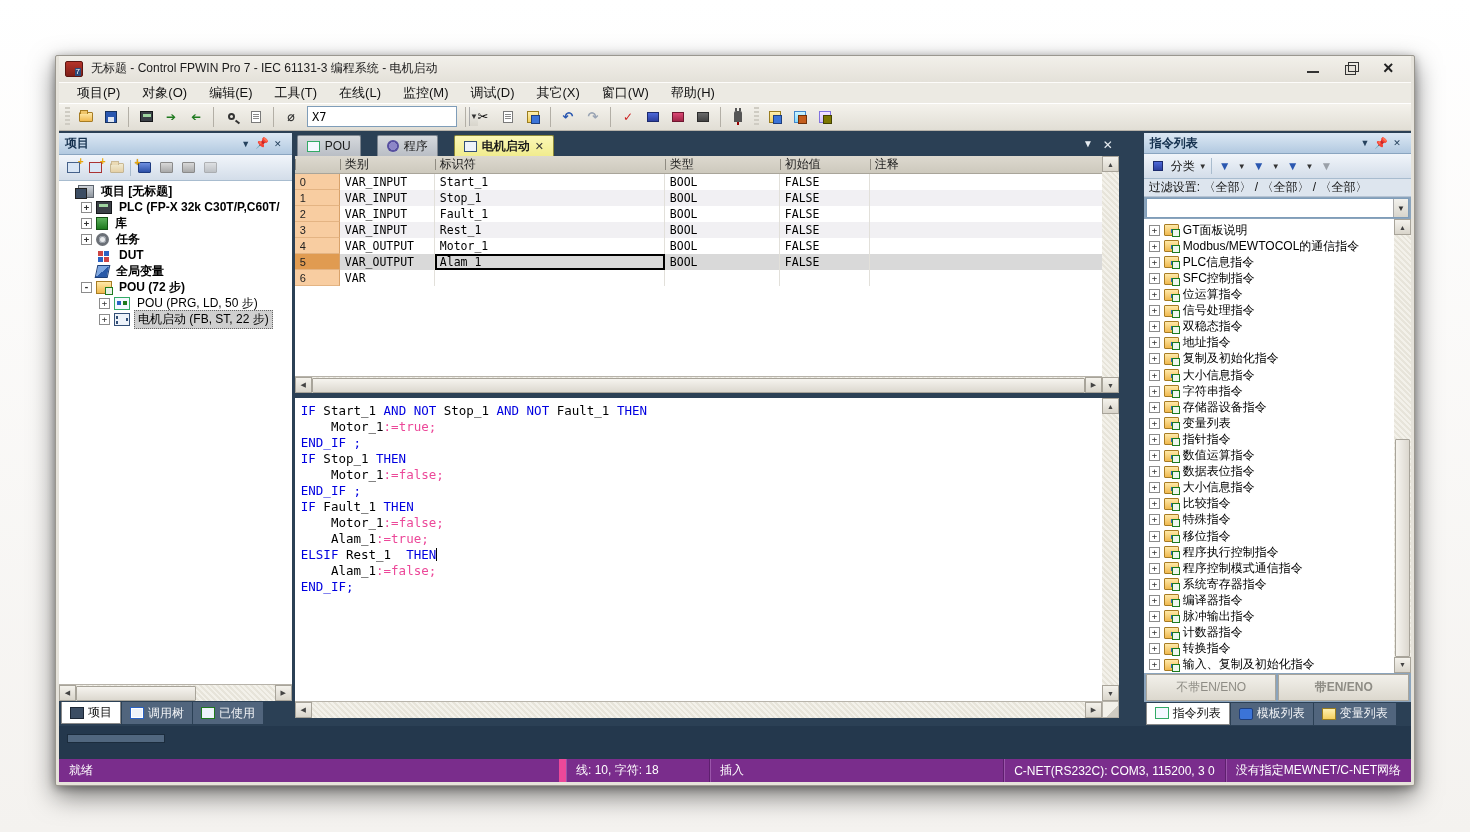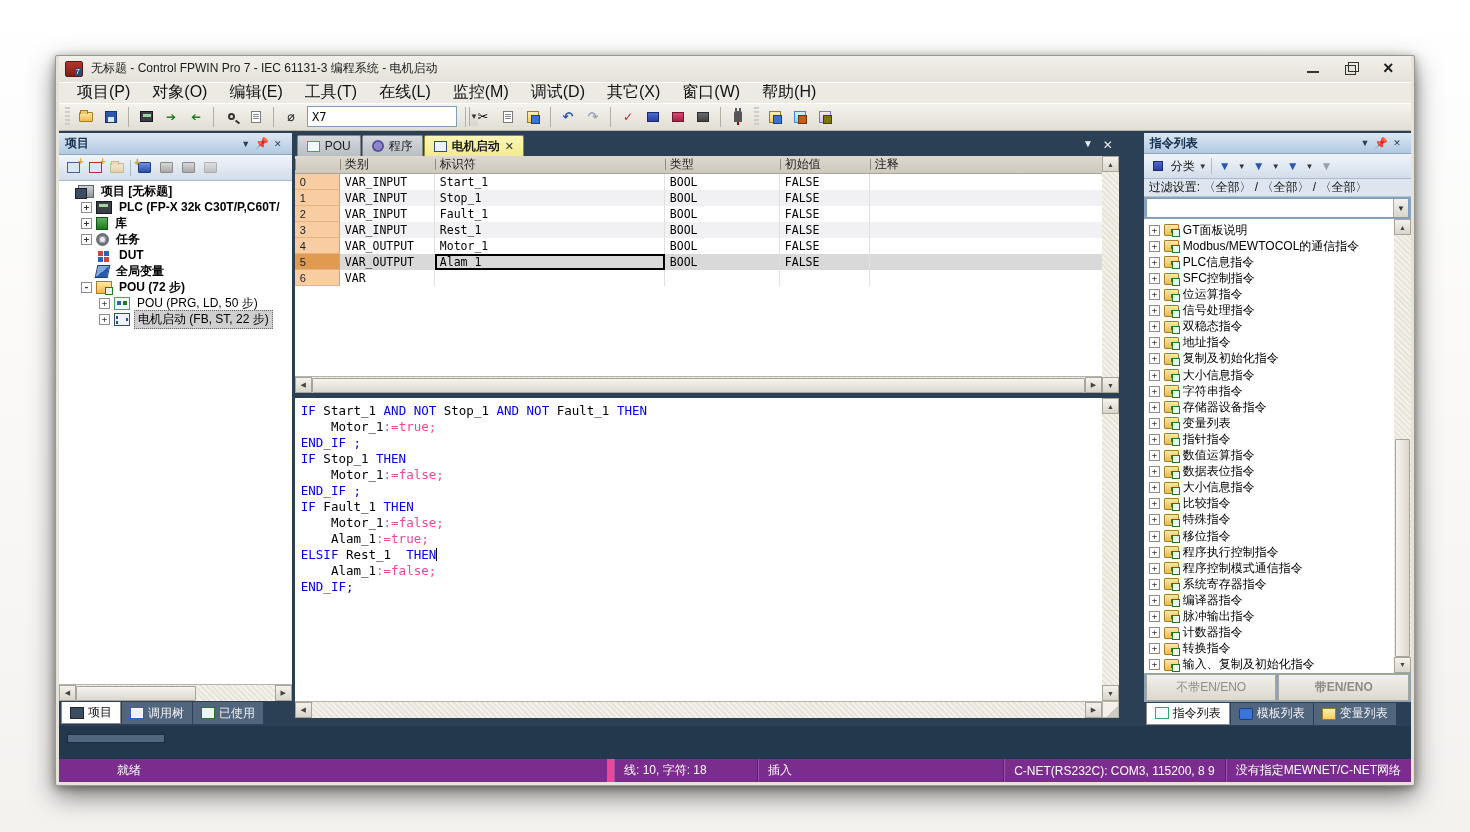--- a/index.html
+++ b/index.html
@@ -16,21 +16,21 @@
   .app-icon::after { content:"7"; position:absolute; right:1px; bottom:0; font-size:8px; color:#fff; background:#2b4a7a; padding:0 1px; line-height:8px; }
   .title-text { font-size:12px; color:#1c1c1c; }
   .win-controls { margin-left:auto; display:flex; gap:22px; padding-right:8px; }
   .win-btn { width:16px; height:14px; position:relative; cursor:default; }
   .wb-min::after { content:""; position:absolute; left:2px; right:2px; bottom:3px; height:2px; background:#333; }
   .wb-restore::before { content:""; position:absolute; left:2px; bottom:1px; width:9px; height:8px; border:1.5px solid #333; background:#e6e3db; }
   .wb-restore::after { content:""; position:absolute; left:5px; bottom:4px; width:9px; height:8px; border:1.5px solid #333; }
   .wb-close::after { content:"×"; position:absolute; left:2px; top:-4px; font-size:18px; color:#222; font-weight:bold; }
 
   .menubar { height:21px; display:flex; align-items:center; gap:2px; padding:0 8px; background:#eceae3; border-top:1px solid #fdfcfa; }
-  .menu-item { font-size:16px; color:#111; padding:2px 10px; }
+  .menu-item { font-size:13px; color:#111; padding:2px 10px; }
 
   .toolbar { height:29px; display:flex; align-items:center; gap:3px; padding:0 4px; background:linear-gradient(#f4f2ec,#e1ded5); border-top:1px solid #fff; border-bottom:1px solid #b7b3aa; }
   .tb-grip { width:5px; height:20px; background:repeating-linear-gradient(#cfccc3 0 2px,transparent 2px 4px); margin:0 2px; }
   .tb-sep { width:1px; height:20px; background:#b3afa6; margin:0 3px; }
   .tbico { width:22px; height:21px; border:1px solid transparent; border-radius:2px; display:flex; align-items:center; justify-content:center; font-size:12px; position:relative; }
   .tbico .gl { font-size:13px; line-height:1; }
   .ico-folder { width:14px; height:10px; background:linear-gradient(#ffe9a8,#f0b94f); border:1px solid #a77c23; border-radius:1px; position:relative; }
   .ico-folder::before { content:""; position:absolute; top:-3px; left:0; width:6px; height:3px; background:#f0c569; border:1px solid #a77c23; border-bottom:none; }
   .ico-floppy { width:12px; height:12px; background:#2a57b0; border:1px solid #17325f; position:relative; }
   .ico-floppy::after { content:""; position:absolute; left:2px; bottom:0; width:6px; height:5px; background:#dfe6f2; }
@@ -155,21 +155,21 @@
   .if-ico::after { content:""; position:absolute; right:-2px; bottom:-2px; width:6px; height:6px; background:#eef7ee; border:1px solid #1e7a1e; box-shadow:-3px -2px 0 -2px #2a62c4; }
   .eno-row { height:30px; display:flex; gap:2px; padding:1px 2px; background:#8ba4bc; }
   .eno-btn { flex:1; background:linear-gradient(#f2f0ea,#dcd8ce); border:1px solid #a9a59b; font-size:12px; color:#8e8c85; display:flex; align-items:center; justify-content:center; }
   .eno-btn.b2 { font-weight:bold; }
 
   
   .compile-strip { height:34px; background:#24384d; color:#f2f4f6; font-size:12px; padding:4px 8px 0; font-family:"DejaVu Sans Mono",monospace; }
   .progress { width:98px; height:9px; background:#51677f; margin-top:4px; border:1px solid #1b2c3d; }
   .statusbar { height:23px; background:#7a2d8c; display:flex; align-items:center; color:#fff; font-size:12px; position:relative; }
   .sb-sec { padding:0 10px; height:100%; display:flex; align-items:center; white-space:nowrap; }
-  .sb-ready { flex:0 0 500px;margin-left:48px; }
+  .sb-ready { flex:0 0 500px; }
   .sb-line { flex:0 0 150px; border-left:7px solid #ec4899; box-shadow:inset 1px 0 0 #9a55aa; }
   .sb-insert { flex:0 0 70px; border-left:1px solid #5e1f6e; box-shadow:inset 1px 0 0 #9a55aa; }
   .sb-spacer { flex:1; }
   .sb-conn, .sb-net { border-left:1px solid #5e1f6e; box-shadow:inset 1px 0 0 #9a55aa; }
 </style>
 </head>
 <body>
 
 <div class="stage">
   <div class="window">
@@ -373,21 +373,21 @@
             </div>
             <div class="btab">
               <span class="bt-ico bti-used"></span>
               <span>已使用</span>
             </div>
           </div>
       </div>
 
       <div class="center">
         <div class="tabstrip">
-          <span id="etabs" style="display:flex;gap:1px">
+          <span id="etabs" style="display:flex;gap:16px">
               <div class="etab">
                 <span class="et-ico eti-pou"></span>
                 <span>POU</span>
               </div>
               <div class="etab">
                 <span class="et-ico eti-prg"></span>
                 <span>程序</span>
               </div>
               <div class="etab active">
                 <span class="et-ico eti-fb"></span>
@@ -711,17 +711,17 @@
 
     <div class="compile-strip">
       <div class="progress"></div>
     </div>
 
     <div class="statusbar">
       <span class="sb-sec sb-ready">就绪</span>
       <span class="sb-sec sb-line">线: 10, 字符: 18</span>
       <span class="sb-sec sb-insert">插入</span>
       <span class="sb-spacer"></span>
-      <span class="sb-sec sb-conn">C-NET(RS232C): COM3, 115200, 8 9</span>
+      <span class="sb-sec sb-conn">C-NET(RS232C): COM3, 115200, 3 0</span>
       <span class="sb-sec sb-net">没有指定MEWNET/C-NET网络</span>
     </div>
   </div>
 </div>
 
 </body></html>

